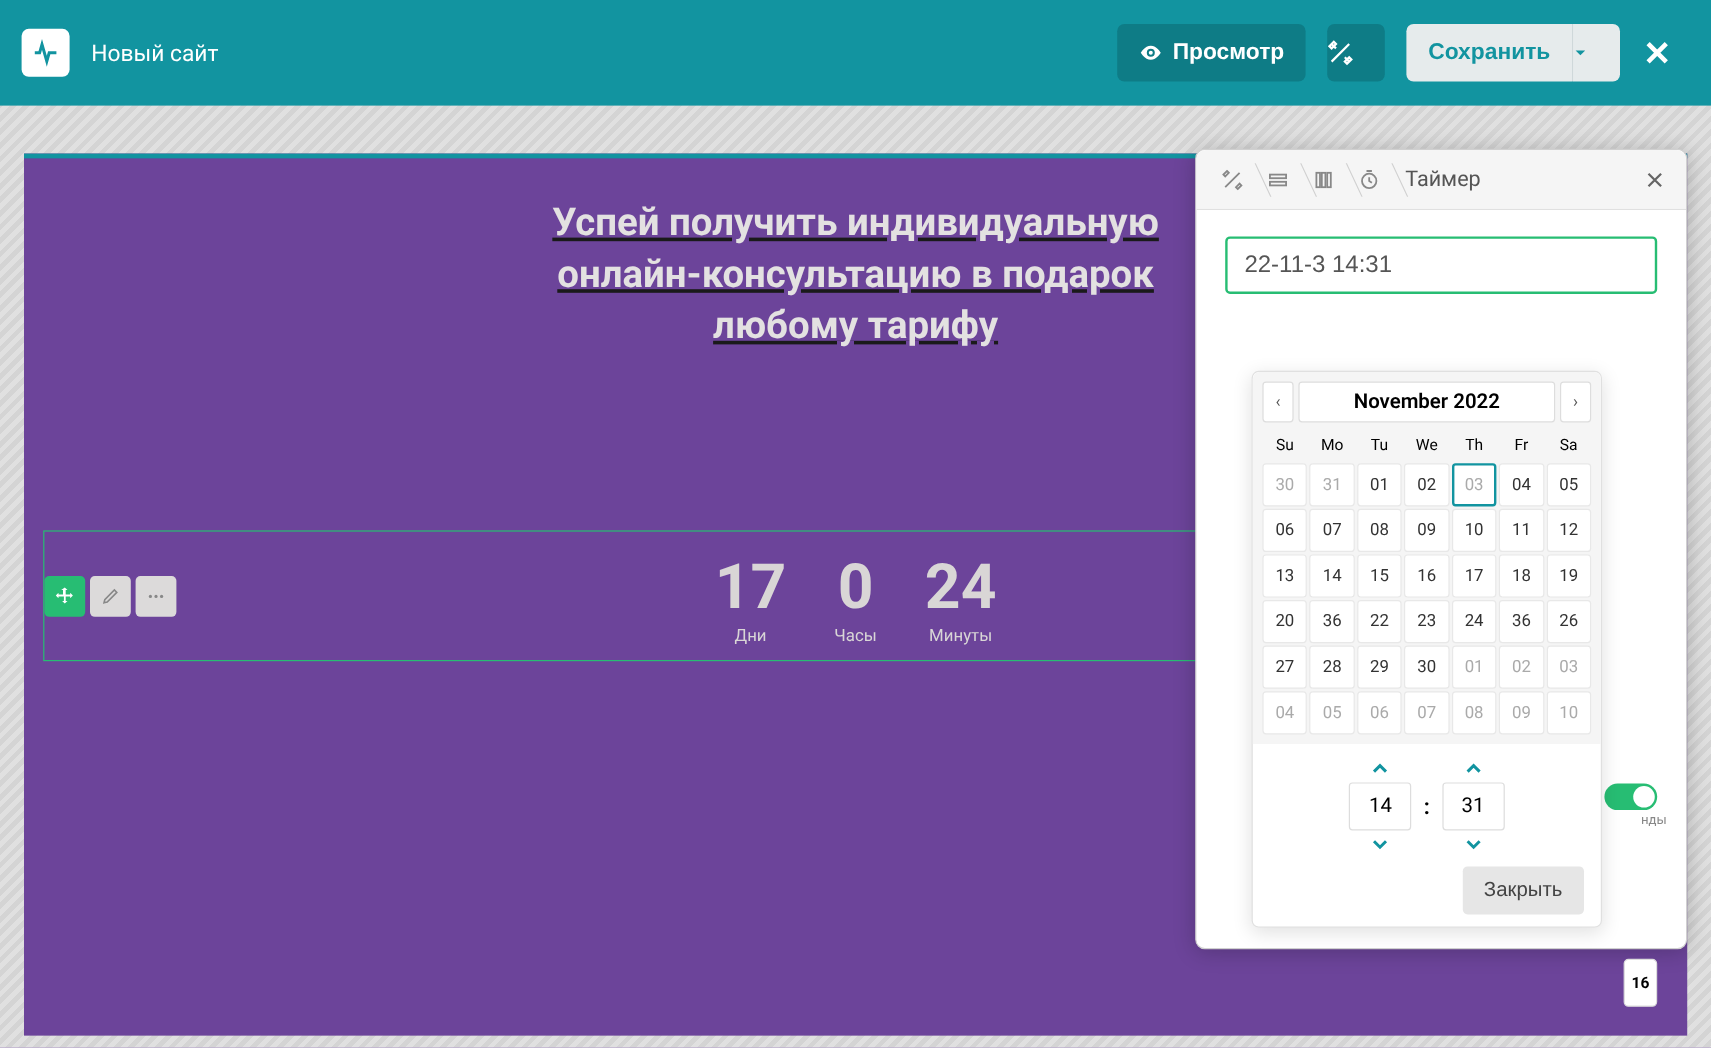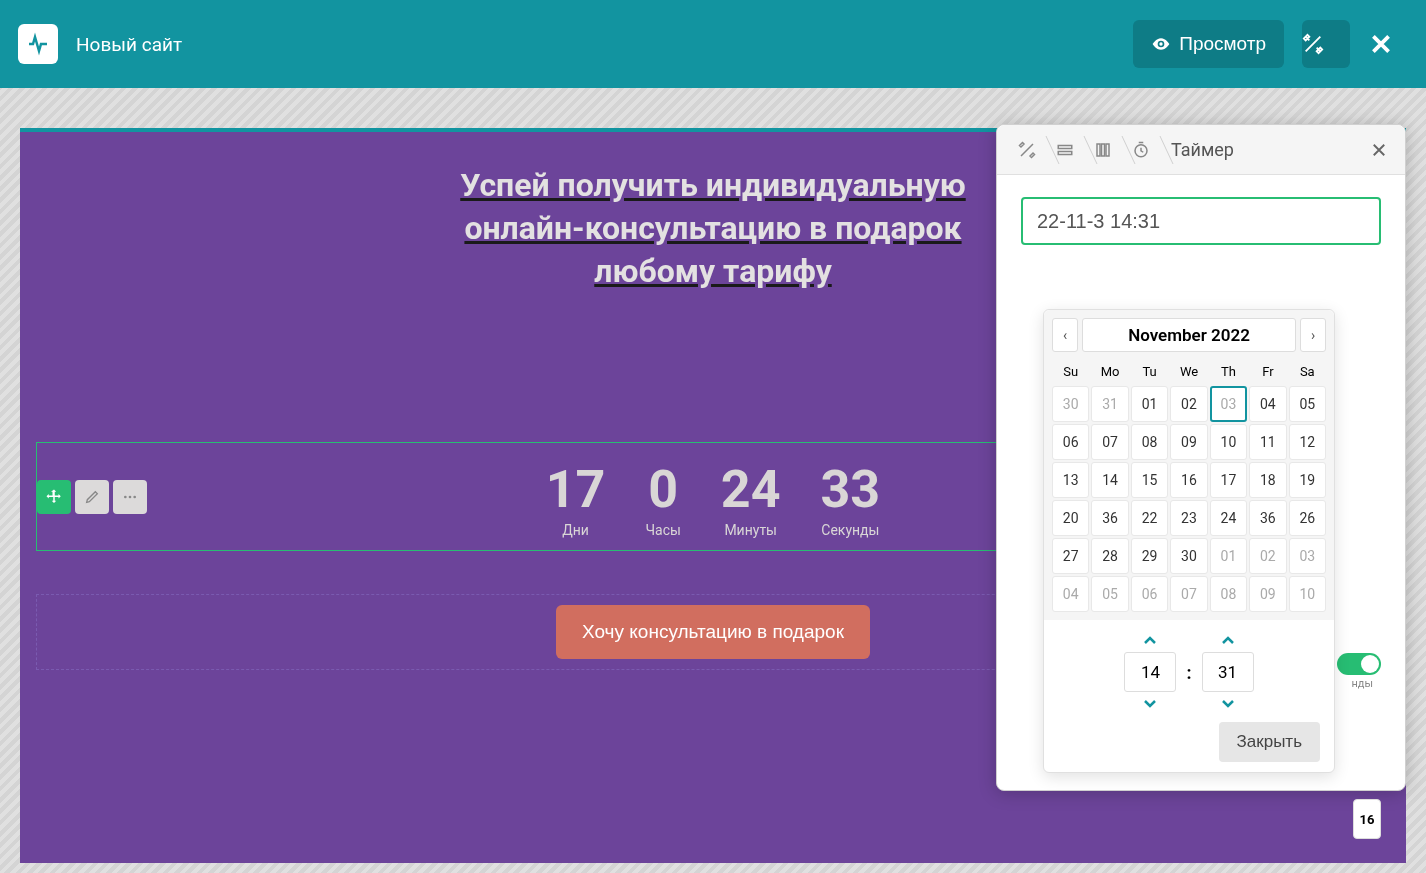--- a/index.html
+++ b/index.html
@@ -3,21 +3,21 @@
 <meta charset="utf-8">
 <style>
 *{box-sizing:border-box;margin:0;padding:0;}
 body{font-family:-apple-system,BlinkMacSystemFont,"Segoe UI",Roboto,sans-serif;background:#f0f0f0;overflow:hidden;}
 .root{width:1426px;height:873px;position:relative;background:repeating-linear-gradient(135deg,#e0e0e0,#e0e0e0 4px,#d4d4d4 4px,#d4d4d4 8px);}
 .topbar{height:88px;background:#1294a0;display:flex;align-items:center;padding:0 18px;gap:18px;}
 .logo{width:40px;height:40px;background:#fff;border-radius:6px;display:flex;align-items:center;justify-content:center;}
 .logo svg{width:24px;height:24px;}
 .site-name{color:#fff;font-size:19px;}
 .spacer{flex:1;}
-.btn{height:48px;display:inline-flex;align-items:center;justify-content:flex-start;padding:0 18px;border-radius:6px;font-size:19px;cursor:pointer;border:none;gap:8px;}
+.btn{height:48px;display:inline-flex;align-items:center;justify-content:flex-start;padding:0 18px;border-radius:6px;font-size:19px;cursor:pointer;border:none;gap:8px;font-weight:bold;}
 .btn-preview{background:#0e7c86;color:#fff;}
 .btn-icon-only{background:#0e7c86;color:#fff;width:48px;padding:0;}
 .btn-save-group{display:flex;}
 .btn-save{background:#e6ebec;color:#1294a0;border-radius:6px 0 0 6px;}
 .btn-save-dd{background:#e6ebec;color:#1294a0;width:40px;padding:0;border-left:1px solid #cfd8da;border-radius:0 6px 6px 0;}
 .btn-close-top{background:transparent;color:#fff;width:40px;padding:0;}
 .canvas{position:absolute;top:128px;left:20px;right:20px;bottom:10px;background:#5c2f8f;border-top:4px solid #1294a0;text-decoration:underline;}
 .drag-handle{position:absolute;top:48px;right:16px;width:48px;height:48px;background:#f2f2f2;border-radius:4px 4px 0 0;display:flex;align-items:center;justify-content:center;color:#9aa0a6;font-size:22px;filter:brightness(0.92);}
 .canvas-overlay{position:absolute;inset:0;background:rgba(255,255,255,0.10);}
 .promo-text{color:#e0dede;font-size:32px;font-weight:700;text-align:center;line-height:1.35;margin-top:32px;}
@@ -54,21 +54,21 @@
 .time-row{display:flex;align-items:center;justify-content:center;gap:10px;padding:12px 0 10px;}
 .time-col{display:flex;flex-direction:column;align-items:center;gap:4px;}
 .time-chev{color:#1294a0;cursor:pointer;font-size:14px;height:16px;display:flex;align-items:center;}
 .time-val{width:52px;height:40px;border:1px solid #ddd;border-radius:3px;display:flex;align-items:center;justify-content:center;font-size:17px;}
 .time-colon{font-size:18px;font-weight:700;}
 .popup-close{position:absolute;bottom:10px;right:14px;}
 .popup-close-btn{background:#e6e6e6;color:#444;border:none;padding:10px 18px;border-radius:4px;font-size:17px;cursor:pointer;}
 .side-peek{position:absolute;right:24px;top:624px;width:28px;height:40px;border:1px solid #ddd;border-radius:4px;display:flex;align-items:center;justify-content:center;font-size:13px;font-weight:700;background:#fff;}
 .toggle-peek{position:absolute;right:24px;top:478px;width:44px;height:22px;background:#27bd73;border-radius:11px;}
 .toggle-peek::after{content:"";position:absolute;right:2px;top:2px;width:18px;height:18px;background:#fff;border-radius:50%;}
-.toggle-lbl{position:absolute;right:32px;top:502px;font-size:11px;color:#888;padding-left:48px;}
+.toggle-lbl{position:absolute;right:16px;top:502px;font-size:11px;color:#888;padding-left:48px;}
 svg{display:block;}
 </style>
 </head>
 <body>
 
 <div class="root">
   <div class="topbar">
     <div class="logo">
       <svg viewBox="0 0 24 24" fill="none" stroke="#1294a0" stroke-width="2.5">
           <path d="M3 12h4l2-7 4 14 2-7h6"></path>
@@ -81,20 +81,30 @@
           <path d="M12 5C6 5 2 12 2 12s4 7 10 7 10-7 10-7-4-7-10-7zm0 11a4 4 0 110-8 4 4 0 010 8z"></path>
           <circle cx="12" cy="12" r="2"></circle>
         </svg>
       <span>Просмотр</span>
     </button>
     <button class="btn btn-icon-only">
       <svg width="22" height="22" viewBox="0 0 24 24" fill="none" stroke="#fff" stroke-width="2">
           <path d="M4 20L20 4M4 4l4 4M16 16l4 4M6 2l2 2-4 4-2-2zM18 22l-2-2 4-4 2 2z"></path>
         </svg>
     </button>
+    <div class="btn-save-group">
+      <button class="btn btn-save">
+          <span>Сохранить</span>
+        </button>
+      <button class="btn btn-save-dd">
+        <svg width="12" height="12" viewBox="0 0 12 12" fill="#1294a0">
+            <path d="M2 4l4 4 4-4z"></path>
+          </svg>
+      </button>
+    </div>
     <button class="btn btn-close-top">
       <svg width="26" height="26" viewBox="0 0 24 24" fill="none" stroke="#fff" stroke-width="3.5">
           <path d="M5 5l14 14M19 5L5 19"></path>
         </svg>
     </button>
   </div>
 
   <div class="canvas">
     <div class="canvas-overlay"></div>
     <div class="drag-handle">⋮⋮⋮</div>
@@ -129,28 +139,21 @@
             <div class="cd-label">Дни</div>
           </div>
         <div class="cd-item">
             <div class="cd-num">0</div>
             <div class="cd-label">Часы</div>
           </div>
         <div class="cd-item">
             <div class="cd-num">24</div>
             <div class="cd-label">Минуты</div>
           </div>
-        <div class="cd-item">
-            <div class="cd-num">33</div>
-            <div class="cd-label">Секунды</div>
-          </div>
-      </div>
-    </div>
-    <div class="cta-box">
-      <button class="cta-btn">Хочу консультацию в подарок</button>
+      </div>
     </div>
   </div>
 
   <div class="panel">
     <div class="panel-header">
       <div class="crumb">
           <svg width="18" height="18" viewBox="0 0 24 24" fill="none" stroke="#888" stroke-width="2">
             <path d="M4 20L20 4M6 2l2 2-4 4-2-2zM18 22l-2-2 4-4 2 2z"></path>
           </svg>
         </div>

